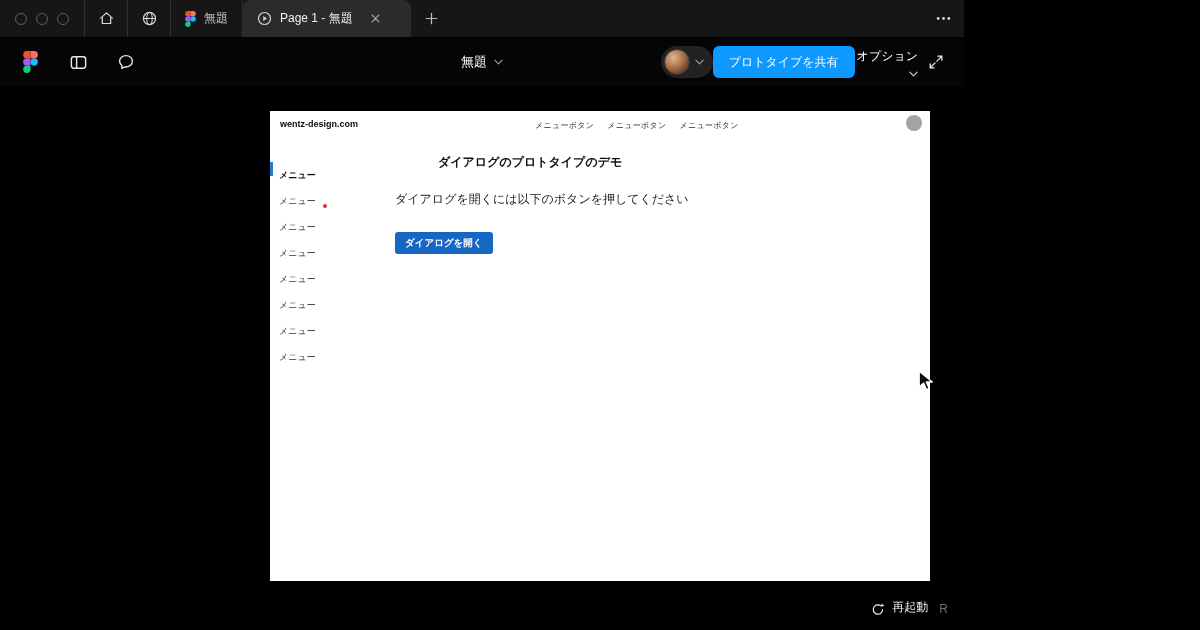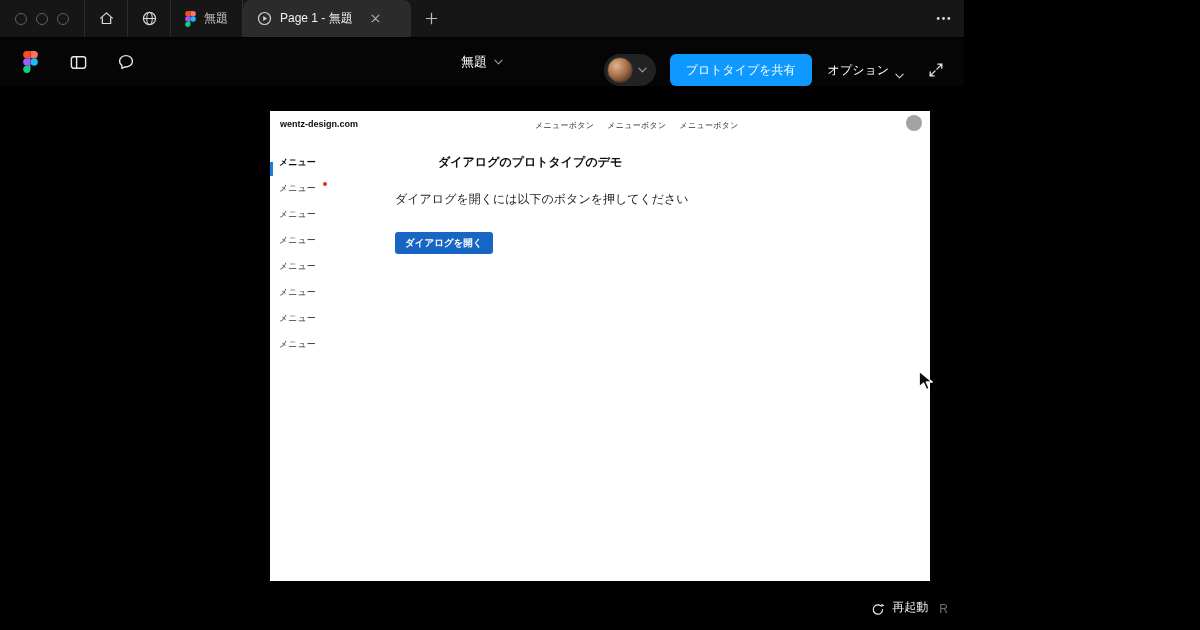--- a/index.html
+++ b/index.html
@@ -41,46 +41,46 @@
     position:absolute; top:38px; left:0; right:0; height:48px;
     background:#050505; display:flex; align-items:center;
   }
   .tb-left { display:flex; align-items:center; gap:16px; padding-left:14px; }
   .tb-iconbtn { width:32px; height:32px; display:flex; align-items:center; justify-content:center; background:transparent; border:none; border-radius:6px; cursor:pointer; }
   .tb-center {
     position:absolute; left:50%; top:0; height:48px; transform:translateX(-50%);
     display:flex; align-items:center; gap:7px; cursor:pointer;
   }
   .file-title { color:#fff; font-size:13px; }
-  .tb-right { position:absolute; right:12px; top:8px; height:48px; display:flex; align-items:center; gap:14px; }
+  .tb-right { position:absolute; right:12px; top:0; height:48px; display:flex; align-items:center; }
   .avatar-group { display:flex; align-items:center; gap:5px; background:#222; border-radius:16px; padding:3px 9px 3px 3px; cursor:pointer; }
   .avatar {
     width:26px; height:26px; border-radius:50%;
     background:radial-gradient(circle at 35% 32%, #e0b68e 0%, #a8714a 45%, #5c3a24 80%, #3a2416 100%);
     border:1px solid #3a3a3a;
   }
   .share-btn {
     height:32px; padding:0 16px; border:none; border-radius:6px;
     background:#0d99ff; color:#fff; font-size:12px; cursor:pointer;
     font-family:inherit;
   }
-  .options { display:flex; align-items:flex-end; gap:6px; color:#fff; font-size:12px; cursor:pointer; padding:0 2px; }
+  .options { display:flex; align-items:flex-end; gap:6px; color:#fff; font-size:12px; cursor:pointer; padding:0 2px;flex-direction:column; }
 
   
   .canvas { position:absolute; top:86px; left:0; right:0; bottom:0; background:#000; overflow:hidden; }
   .frame { position:absolute; left:270px; top:25px; width:660px; height:470px; background:#fff; color:#111; }
 
   .site-name { position:absolute; left:10px; top:8px; font-size:9px; font-weight:800; color:#0c0c0c; }
   .site-nav { position:absolute; left:265px; top:9px; display:flex; gap:13px;text-align:right; }
   .site-nav span { font-size:8px; color:#2e2e2e; letter-spacing:.3px; cursor:pointer; }
   .site-avatar { position:absolute; right:8px; top:4px; width:16px; height:16px; border-radius:50%; background:#a3a3a3; cursor:pointer; }
 
   .side-menu { position:absolute; left:0; top:45px; width:118px; list-style:none; }
   .side-menu li {
-    position:relative; height:26px; display:flex; align-items:flex-start;
+    position:relative; height:26px; display:flex; align-items:flex-end;
     padding-left:9px; font-size:9px; color:#333; cursor:pointer;
   }
   .side-menu li.current { font-weight:800; color:#0c0c0c; }
   .side-menu li.current::before {
     content:""; position:absolute; left:0; top:6px; width:3px; height:14px; background:#1c7ed6;
   }
   .alert-dot { display:inline-block; width:4px; height:4px; border-radius:50%; background:#d6332a; margin-left:7px; }
 
   .proto-main { position:absolute; left:125px; top:44px; right:20px; }
   .proto-heading { font-size:12px; font-weight:700; color:#0e0e0e; line-height:1.2;margin-left:43px; }

